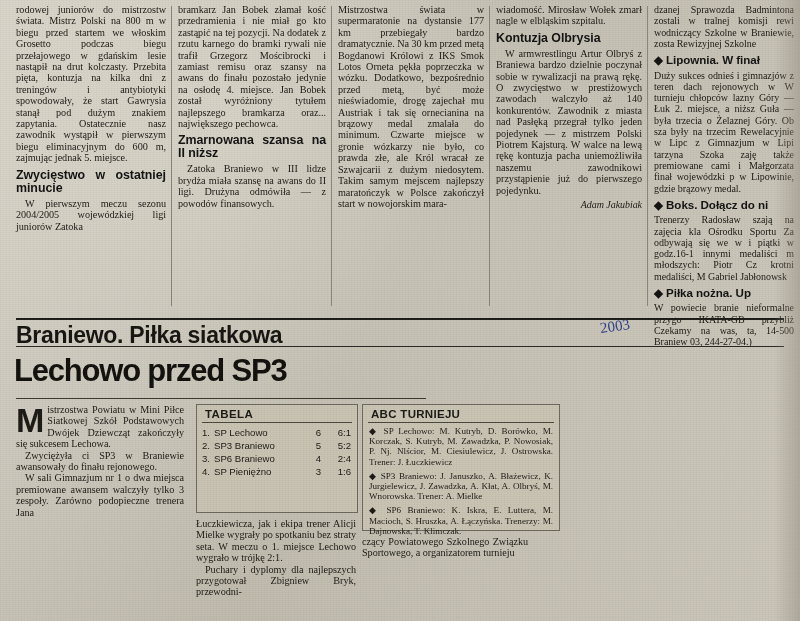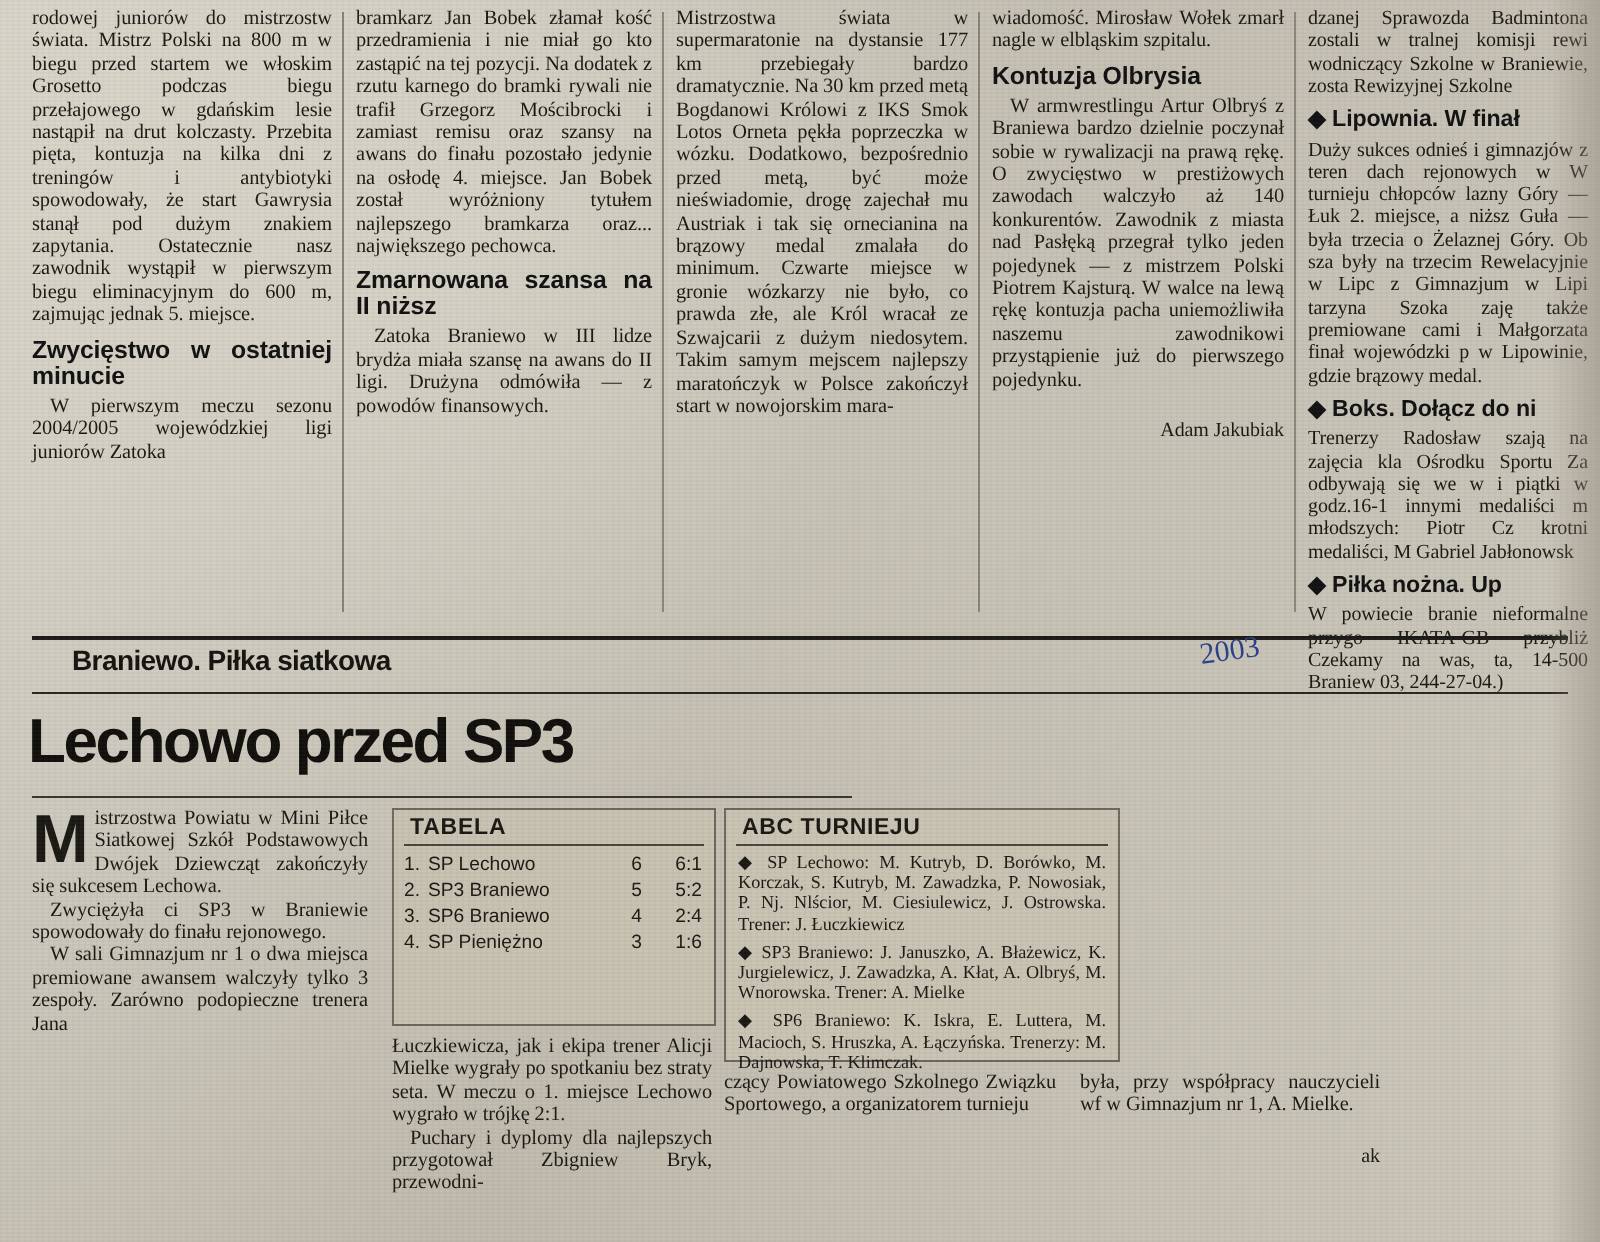--- a/index.html
+++ b/index.html
@@ -32,28 +32,28 @@
   }
   .body-txt p{margin:0 0 0 0;text-indent:9px;}
   .body-txt p.noind{text-indent:0;}
   .sub-head{
     font-family:"Liberation Sans", sans-serif;
     font-weight:bold;font-size:12.4px;line-height:13px;
     margin:5px 0 3px 0;color:#111;
   }
   .sub-head.small{font-size:11.6px;line-height:12.4px;}
   .sig{
-    text-align:right;font-size:10px;margin-top:14px;
+    text-align:right;font-style:italic;font-size:10px;margin-top:3px;
   }
   
   #rule-top{position:absolute;left:16px;top:318px;width:768px;height:2px;background:#1b1a16;}
   #section-label{
     position:absolute;left:16px;top:322px;
     font-family:"Liberation Sans", sans-serif;
-    font-weight:bold;font-size:14px;letter-spacing:-0.3px;color:#141310;margin-left:20px;
+    font-weight:bold;font-size:23px;letter-spacing:-0.3px;color:#141310;
   }
   #rule-under-label{position:absolute;left:16px;top:346px;width:768px;height:1px;background:#2a2823;}
   #headline{
     position:absolute;left:14px;top:350px;width:530px;
     font-family:"Liberation Sans", sans-serif;
     font-weight:bold;font-size:31px;line-height:42px;letter-spacing:-1.2px;
     color:#100f0c;
   }
   #rule-head-bottom{position:absolute;left:16px;top:398px;width:410px;height:1px;background:#3a372f;}
   .dropcap{
@@ -147,37 +147,33 @@
   <div id="section-label">Braniewo. Piłka siatkowa</div>
   <div id="rule-under-label"></div>
 
   <div id="headline">Lechowo przed SP3</div>
   <div id="rule-head-bottom"></div>
 
   <div class="mark" style="left:600px;top:318px;">2003</div>
 
   <div class="col body-txt" style="left:16px;top:404px;width:168px;height:200px;">
     <p class="noind"><span class="dropcap">M</span><span>istrzostwa Powiatu w Mini Piłce Siatkowej Szkół Podstawowych Dwójek Dziewcząt zakończyły się sukcesem Lechowa.</span></p>
-    <p>Zwyciężyła ci SP3 w Braniewie spowodowały do finału rejonowego.</p>
+    <p>Zwyciężyła ci SP3 w Braniewie awansowały do finału rejonowego.</p>
     <p>W sali Gimnazjum nr 1 o dwa miejsca premiowane awansem walczyły tylko 3 zespoły. Zarówno podopieczne trenera Jana</p>
   </div>
 
   <div class="col body-txt" style="left:196px;top:518px;width:160px;height:92px;">
     <p class="noind">Łuczkiewicza, jak i ekipa trener Alicji Mielke wygrały po spotkaniu bez straty seta. W meczu o 1. miejsce Lechowo wygrało w trójkę 2:1.</p>
     <p>Puchary i dyplomy dla najlepszych przygotował Zbigniew Bryk, przewodni-</p>
   </div>
 
   <div class="col body-txt" style="left:362px;top:536px;width:166px;height:76px;">
     <p class="noind">czący Powiatowego Szkolnego Związku Sportowego, a organizatorem turnieju</p>
   </div>
 
-  <div class="col body-txt" style="left:540px;top:536px;width:150px;height:76px;">
-    <p class="noind">była, przy współpracy nauczycieli wf w Gimnazjum nr 1, A. Mielke.</p>
-    <div class="sig">ak</div>
-  </div>
 
   <div id="tabela">
     <div class="tb-title">TABELA</div>
     <div class="tb-rule"></div>
     <table class="tb">
       <tbody>
         <tr>
           <td class="pos">1.</td>
           <td class="team">SP Lechowo</td>
           <td class="pts">6</td>

